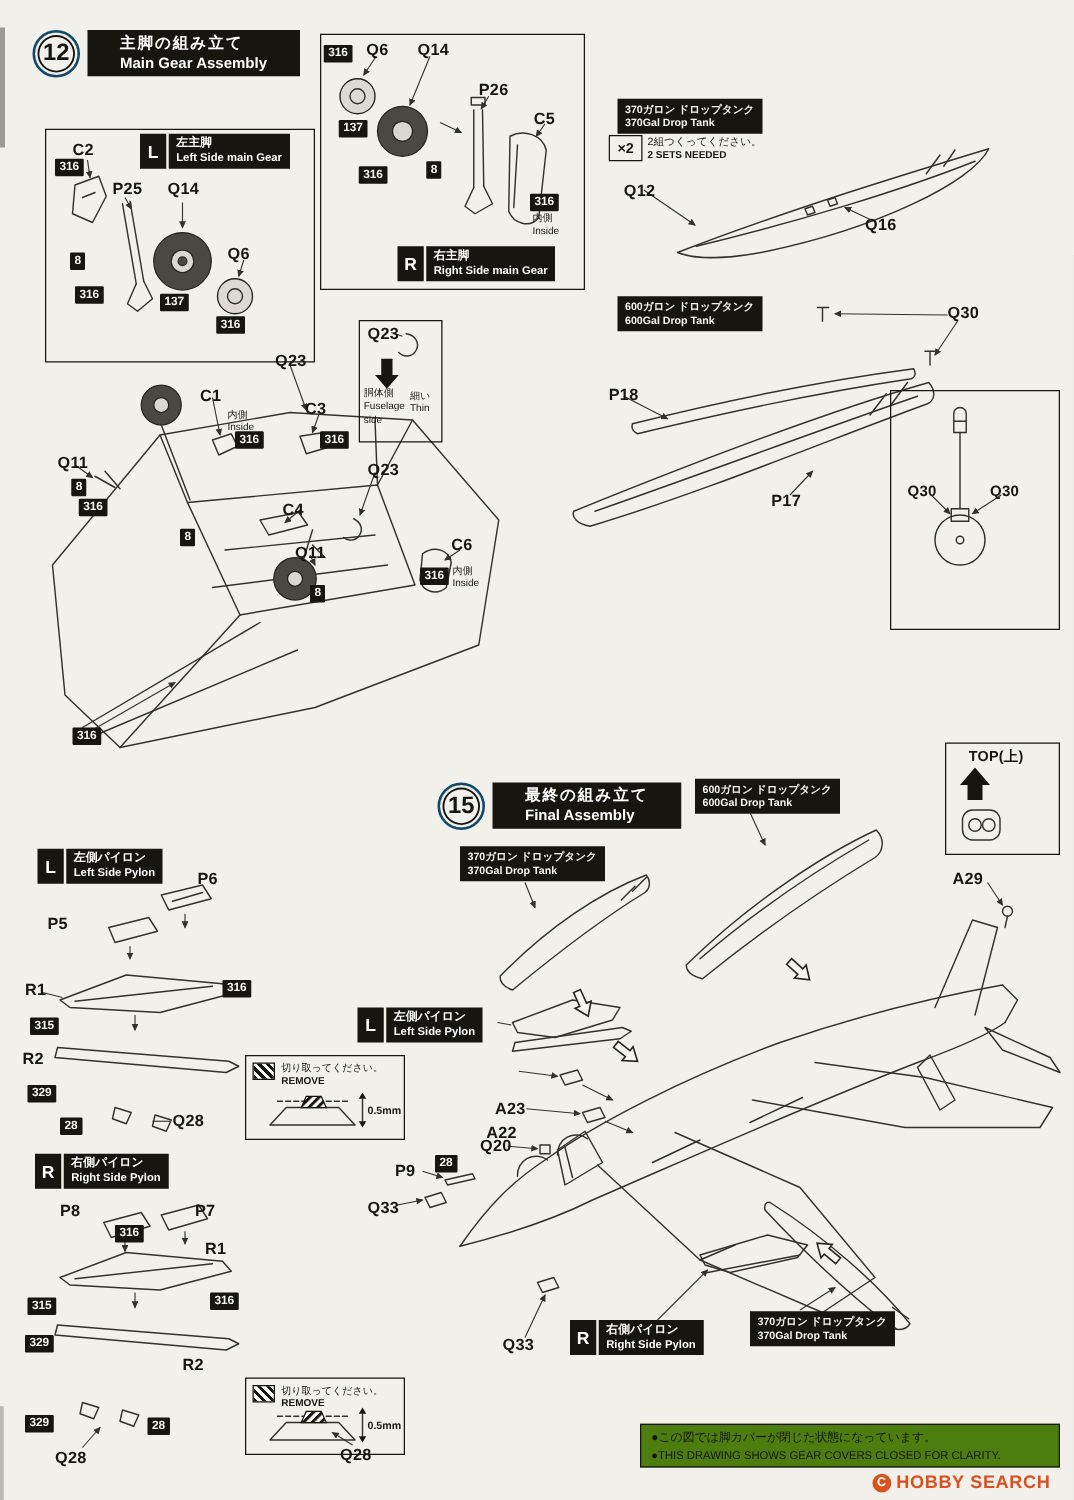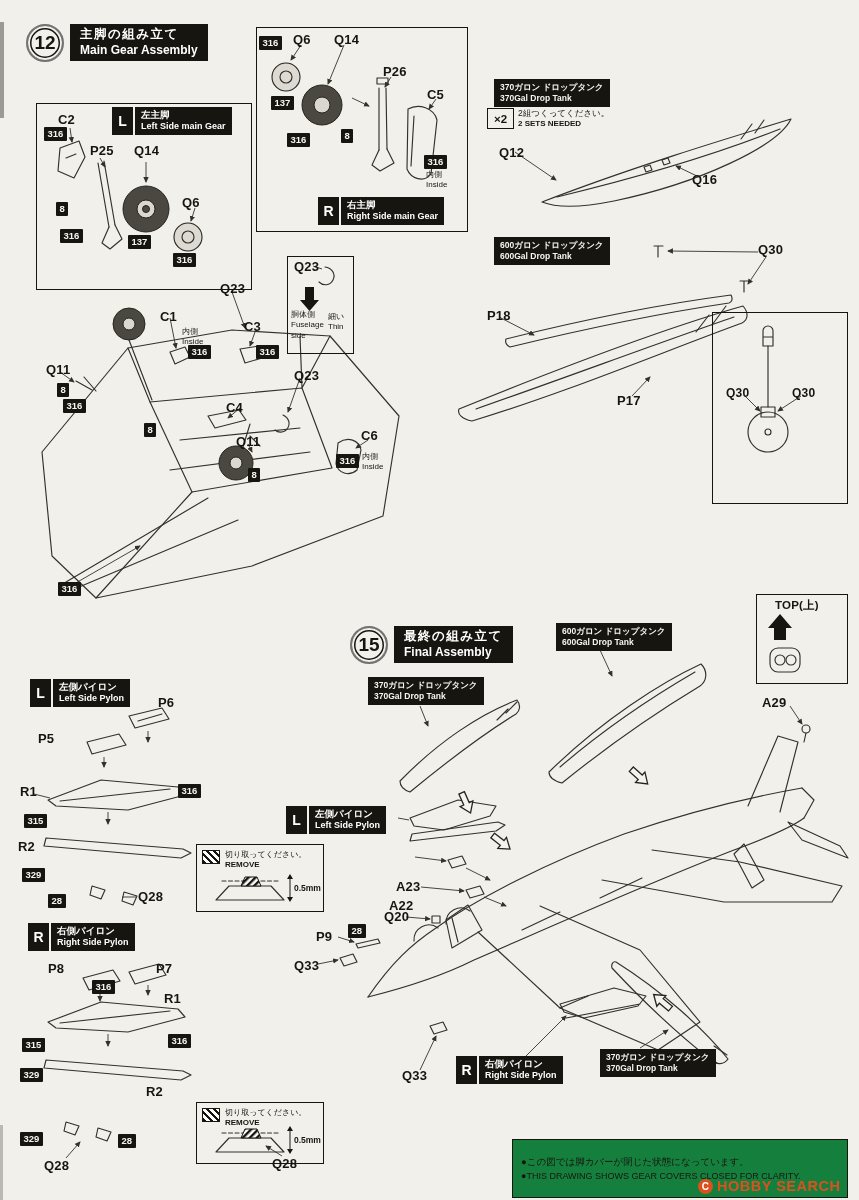--- a/index.html
+++ b/index.html
@@ -13,28 +13,28 @@
   .bd{background:#17150f;color:#f6f5f0;font-size:9.5px;font-weight:bold;padding:1px 3.5px;
       border-radius:1px;line-height:1.25;white-space:nowrap}
   .blabel{background:#17150f;color:#f6f5f0;font-weight:bold;padding:2.5px 6px;line-height:1.35;white-space:nowrap}
   .blabel .jp{font-size:8.5px}.blabel .en{font-size:8.5px}
   .lr{display:flex;gap:2px;align-items:stretch}
   .lr .sq{background:#17150f;color:#fff;min-width:21px;display:flex;align-items:center;justify-content:center;
           font-weight:bold;font-size:14px}
   .lr .tx{background:#17150f;color:#fff;padding:2px 6px;font-weight:bold;line-height:1.3;white-space:nowrap}
   .lr .tx .jp{font-size:9.5px}.lr .tx .en{font-size:9px}
   .hdr{display:flex;gap:6px;align-items:flex-start}
-  .circ{width:34px;height:34px;border-radius:50%;border:2px solid #737373;background:#f1f0ea;
+  .circ{width:34px;height:34px;border-radius:50%;border:2px solid #0c4a6e;background:#f1f0ea;
         box-shadow:inset 0 0 0 2px #f1f0ea,inset 0 0 0 3.5px #17150f;
         display:flex;align-items:center;justify-content:center;font-size:19px;font-weight:bold}
-  .ttl{background:#17150f;color:#fff;padding:3px 10px;line-height:1.25}
+  .ttl{background:#17150f;color:#fff;padding:3px 26px;line-height:1.25}
   .ttl .jp{font-size:12.5px;font-weight:bold;letter-spacing:1.5px}
   .ttl .en{font-size:12px;font-weight:bold}
   .smt{font-size:8px;line-height:1.3;white-space:nowrap}
-  .note{background:#15803d;border:1.5px solid #17150f;padding:16px 8px}
+  .note{background:#4d7c0f;border:1.5px solid #17150f;padding:4px 8px}
   .note .jp{font-size:9.5px;margin-bottom:2px}
   .note .en{font-size:9px}
   .hatchico{width:16px;height:12px;border:1px solid #17150f;flex:0 0 auto;
             background:repeating-linear-gradient(45deg,#17150f 0 2.5px,#fff 2.5px 5px)}
   .wm{display:flex;align-items:center;gap:4px;color:#d9511f;font-weight:bold;font-size:14.5px;letter-spacing:.5px}
   .wm .ci{width:15px;height:15px;border-radius:50%;background:#d9511f;color:#fff;display:flex;
           align-items:center;justify-content:center;font-size:10px;font-weight:bold}
   .ln{fill:none;stroke:#33312a;stroke-width:1.15;stroke-linecap:round;stroke-linejoin:round}
   .lt{fill:#dcdad3;stroke:#26241f;stroke-width:1.1}
   .ld{fill:none;stroke:#33312a;stroke-width:.9}

